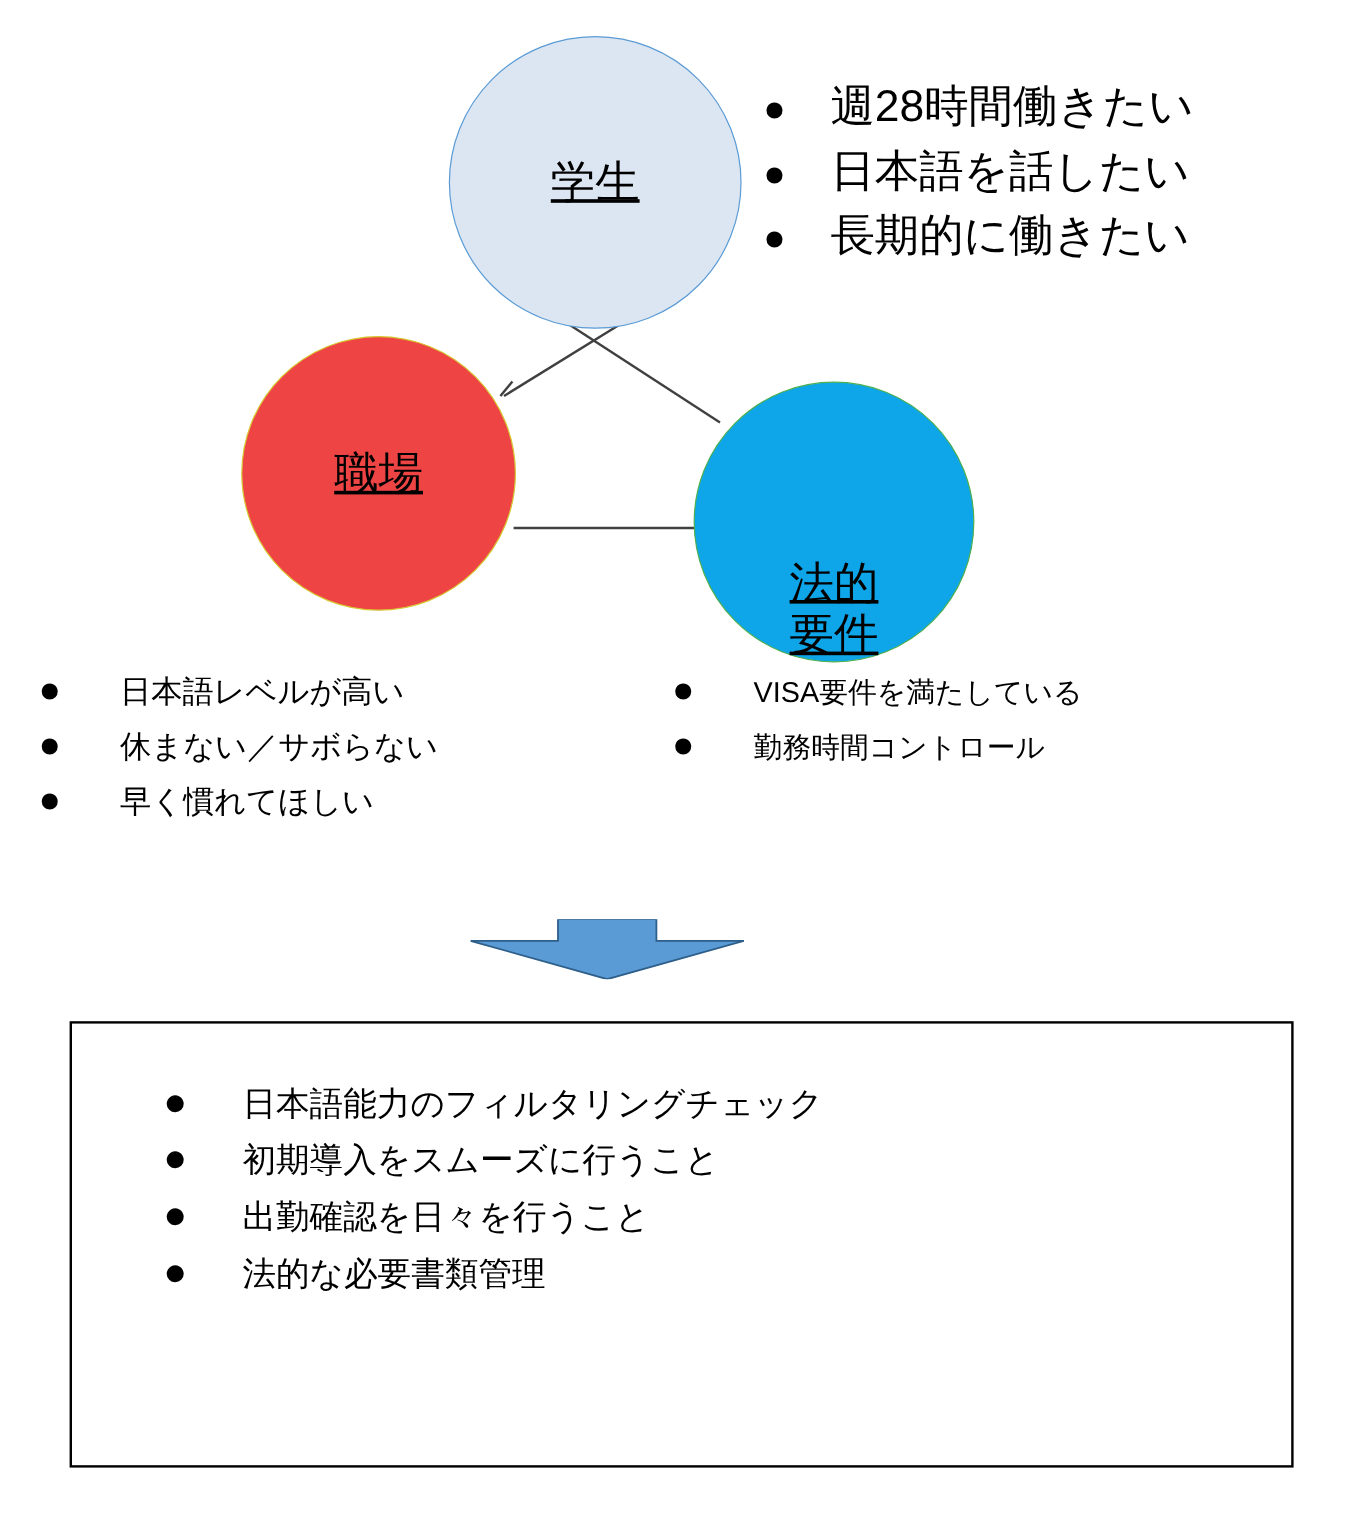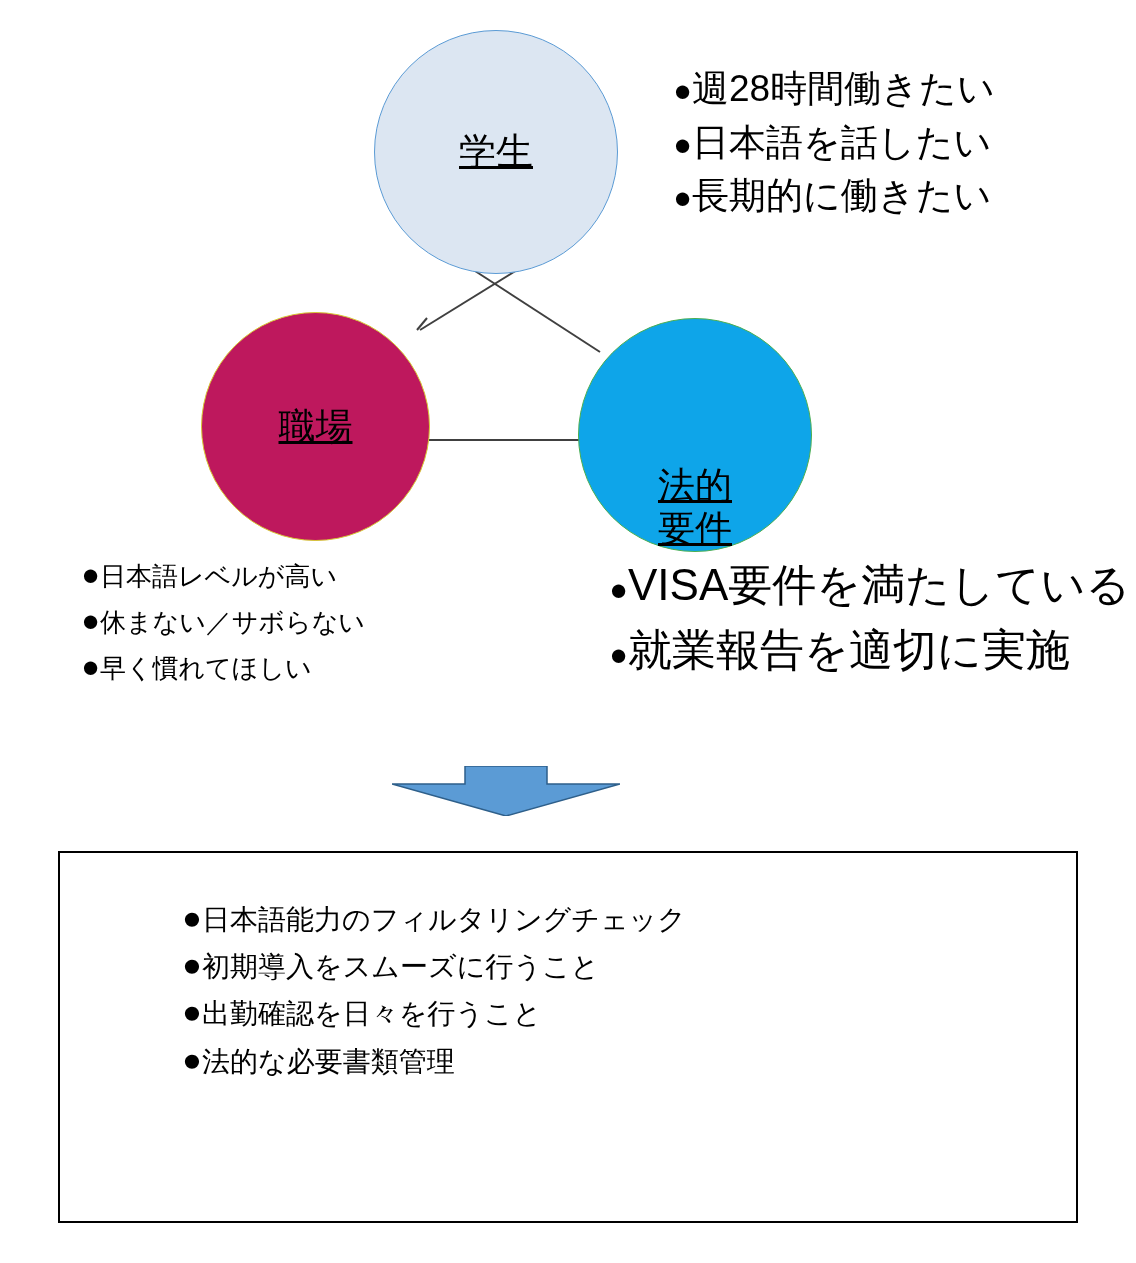--- a/index.html
+++ b/index.html
@@ -38,24 +38,24 @@
     left: 374px;
     top: 30px;
     width: 244px;
     height: 244px;
     background: #dce6f2;
     border: 1.5px solid #5b9bd5;
     font-size: 37px;
   }
   #node-workplace {
     left: 201px;
-    top: 312px;
+    top: 280px;
     width: 229px;
     height: 229px;
-    background: #be185d;
+    background: #ef4444;
     border: 1.5px solid #d6c832;
     font-size: 37px;
   }
   #node-legal {
     left: 578px;
     top: 318px;
     width: 234px;
     height: 234px;
     background: #0ea5e9;
     border: 1.5px solid #4caf50;
@@ -72,21 +72,20 @@
     height: 1263px;
     pointer-events: none;
   }
 
   
   .bullet-list {
     position: absolute;
     list-style: none;
     margin: 0;
     padding: 0;
-    text-align: right;
   }
   .bullet-item {
     display: flex;
     align-items: baseline;
     white-space: nowrap;
   }
   .bullet-dot {
     display: inline-block;
     width: 1em;
     flex: 0 0 auto;
@@ -113,21 +112,21 @@
     line-height: 1.48;
   }
   #list-workplace .bullet-dot {
     width: 68px;
     font-size: 31px;
   }
 
   #list-legal {
     left: 560px;
     top: 552px;
-    font-size: 44px;
+    font-size: 24px;
     line-height: 1.48;
   }
   #list-legal .bullet-dot {
     width: 68px;
     font-size: 31px;
   }
 
   
   #arrow-down {
     position: absolute;
@@ -215,21 +214,21 @@
     </li>
   </ul>
 
   <ul class="bullet-list" id="list-legal">
     <li class="bullet-item">
       <span class="bullet-dot"></span>
       <span>VISA要件を満たしている</span>
     </li>
     <li class="bullet-item">
       <span class="bullet-dot"></span>
-      <span>就業報告を適切に実施</span>
+      <span>勤務時間コントロール</span>
     </li>
   </ul>
 
   <svg id="arrow-down" viewBox="0 0 228 50">
     <polygon points="73,0 155,0 155,18 228,18 114,50 0,18 73,18" fill="#5b9bd5" stroke="#2e5f8a" stroke-width="1.5"></polygon>
   </svg>
 
   <div id="conclusion-box"></div>
 
   <ul class="bullet-list" id="list-conclusion">

